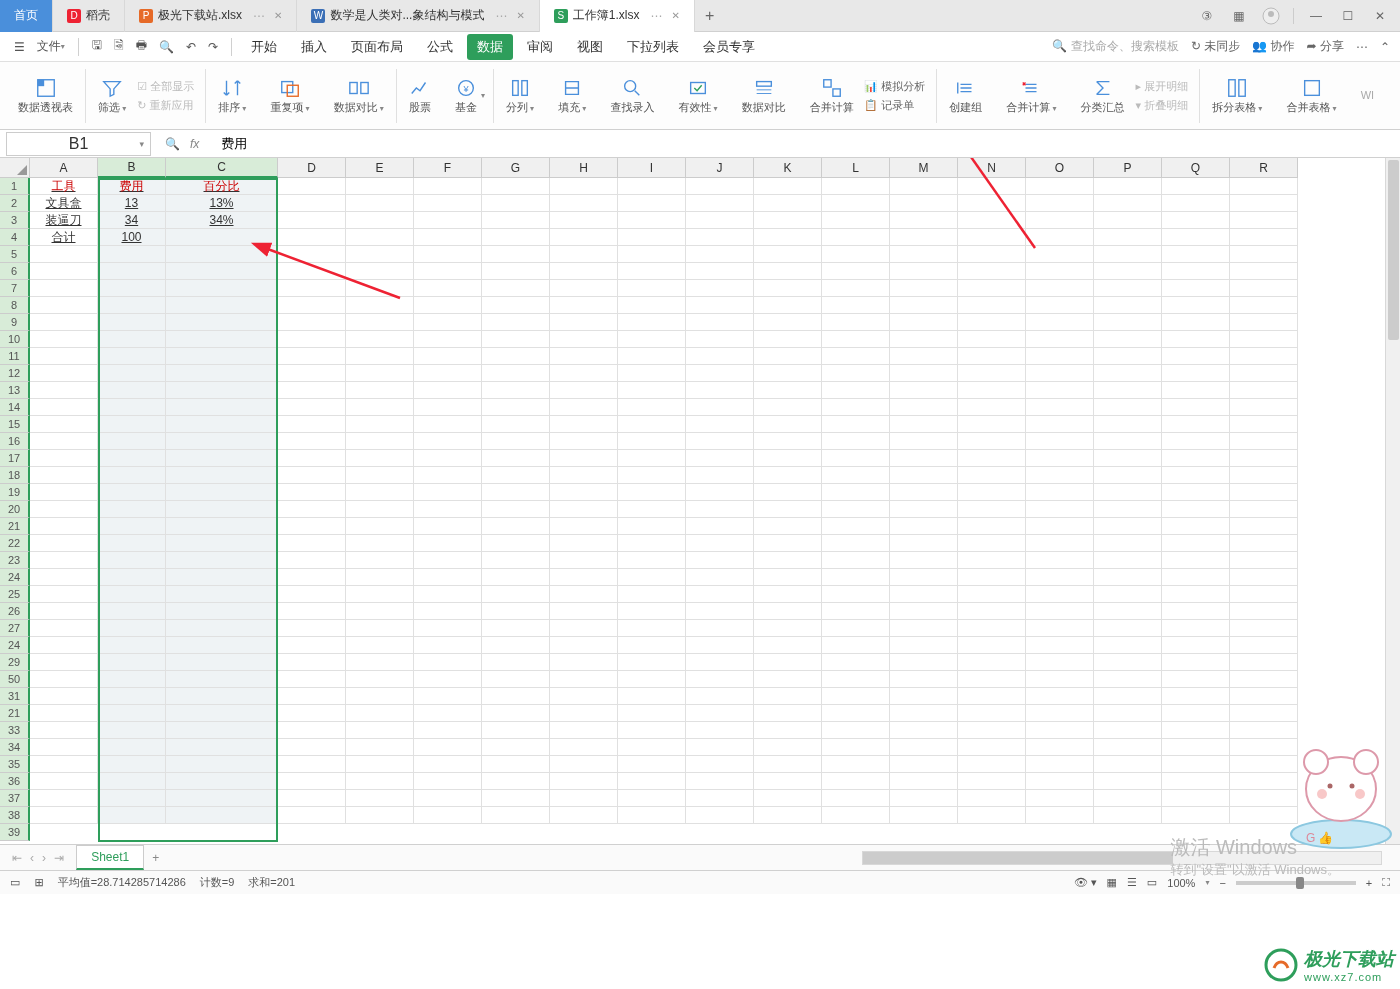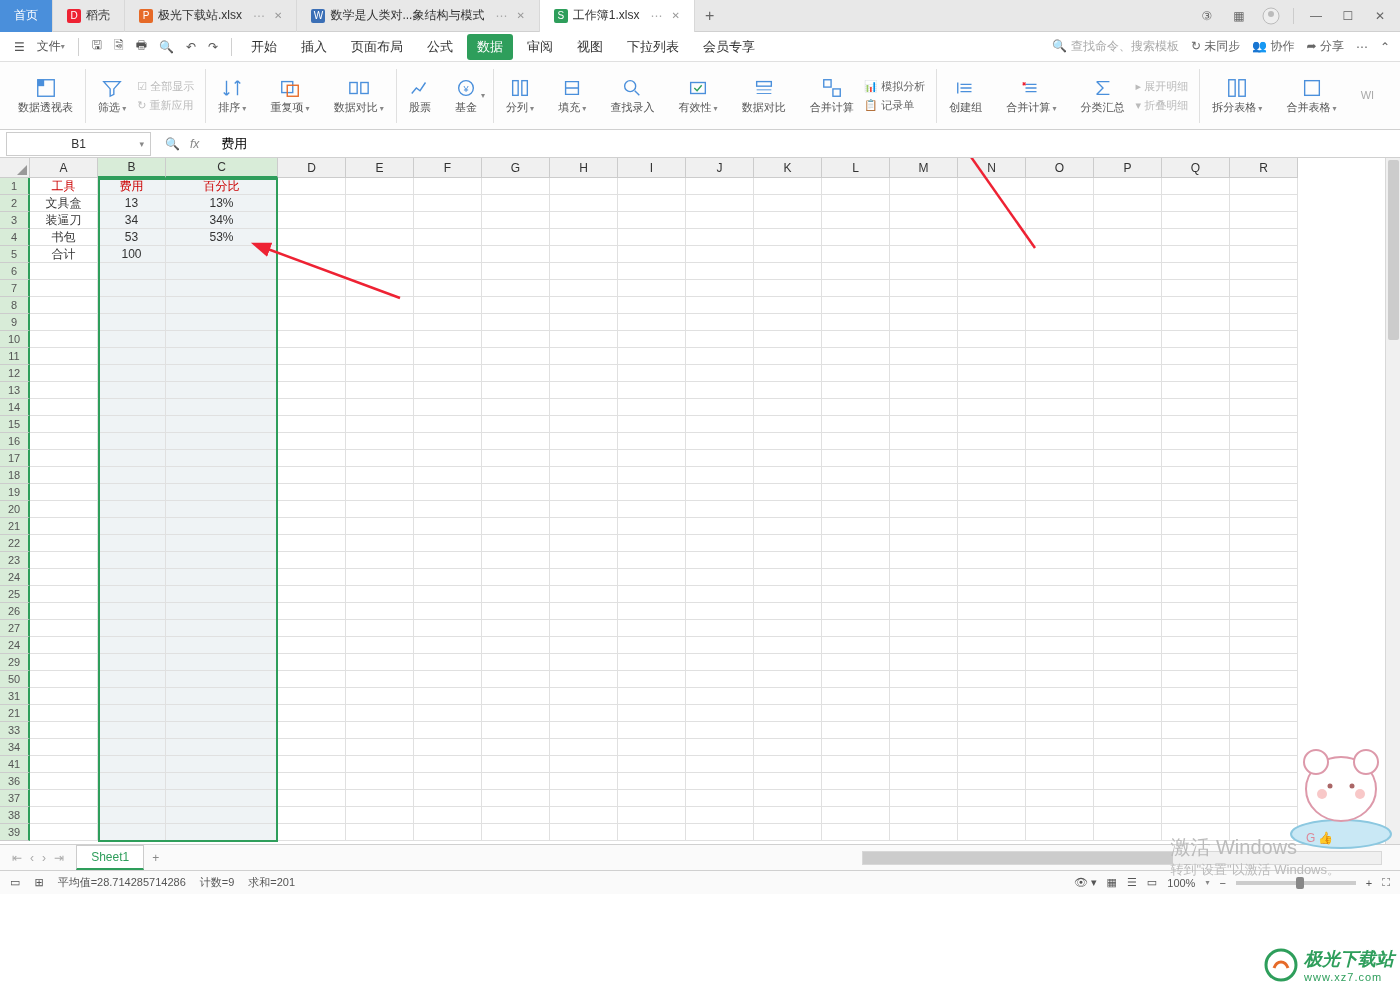--- a/index.html
+++ b/index.html
@@ -32,37 +32,37 @@
 .ribbon-group { display: flex; flex-direction: column; align-items: center; justify-content: center; height: 100%; padding: 0 8px; position: relative; }
 .ribbon-sep { width: 1px; height: 54px; background: #e0e0e0; }
 .ribbon-btn { display: flex; flex-direction: column; align-items: center; gap: 2px; cursor: pointer; padding: 2px 4px; color: #555; font-size: 11px; line-height: 1.2; }
 .ribbon-icon { width: 22px; height: 22px; display: flex; align-items: center; justify-content: center; color: #4a8fdb; }
 .ribbon-small { display: flex; align-items: center; gap: 3px; font-size: 11px; color: #666; padding: 1px 3px; }
 .ribbon-small.disabled { color: #bbb; }
 .drop-arrow { font-size: 8px; color: #888; }
 
 
 .formula-row { height: 28px; display: flex; align-items: center; border-bottom: 1px solid #d0d0d0; }
-.name-box { width: 145px; height: 24px; border: 1px solid #ccc; margin-left: 6px; display: flex; align-items: center; padding: 0 8px; font-size: 12px; justify-content: center; position: relative; }
+.name-box { width: 145px; height: 24px; border: 1px solid #ccc; margin-left: 6px; display: flex; align-items: center; padding: 0 8px; font-size: 16px; justify-content: center; position: relative; }
 .name-box::after { content: "▾"; position: absolute; right: 6px; font-size: 9px; color: #888; }
 .formula-icons { display: flex; gap: 10px; padding: 0 14px; color: #888; align-items: center; }
 .formula-input { flex: 1; height: 24px; border: none; padding: 0 8px; font-size: 13px; outline: none; }
 
 
 .grid-wrap { position: relative; height: 686px; overflow: hidden; }
 .corner { position: absolute; left: 0; top: 0; width: 30px; height: 20px; background: #f0f0f0; border-right: 1px solid #ccc; border-bottom: 1px solid #ccc; }
 .corner::before { content: ""; position: absolute; right: 2px; bottom: 2px; border: 5px solid transparent; border-right-color: #999; border-bottom-color: #999; }
 .col-headers { position: absolute; left: 30px; top: 0; height: 20px; display: flex; }
 .col-h { width: 68px; height: 20px; background: #f0f0f0; border-right: 1px solid #ccc; border-bottom: 1px solid #ccc; display: flex; align-items: center; justify-content: center; font-size: 12px; color: #333; }
 .col-h.sel { background: #d8ecd8; border-bottom: 2px solid #2e9e5b; }
 .row-headers { position: absolute; left: 0; top: 20px; width: 30px; }
 .row-h { height: 17px; background: #f0f0f0; border-right: 1px solid #ccc; border-bottom: 1px solid #ccc; display: flex; align-items: center; justify-content: center; font-size: 11px; color: #555; }
 .row-h.sel { background: #d8ecd8; border-right: 2px solid #2e9e5b; }
 .cells { position: absolute; left: 30px; top: 20px; }
-.row { display: flex; height: 17px; }
+.row { display: flex; height: 17px; text-decoration: underline; }
 .cell { width: 68px; height: 17px; border-right: 1px solid #e0e0e0; border-bottom: 1px solid #e0e0e0; display: flex; align-items: center; justify-content: center; font-size: 12px; background: #fff; }
 .cell.selcol { background: #eff3f5; }
 .cell.header-red { color: #c00; }
 .selection-border { position: absolute; border: 2px solid #2e9e5b; pointer-events: none; }
 .arrow-line { position: absolute; pointer-events: none; }
 .grid-scroll-v { position: absolute; right: 0; top: 0; width: 15px; height: 100%; background: #f0f0f0; border-left: 1px solid #d8d8d8; }
 .grid-scroll-thumb { position: absolute; left: 2px; top: 2px; width: 11px; height: 180px; background: #ccc; border-radius: 2px; }
 
 
 .sheet-bar { height: 26px; display: flex; align-items: center; border-top: 1px solid #d0d0d0; background: #fafafa; position: relative; }
@@ -408,21 +408,21 @@
       <div class="row-h sel">25</div>
       <div class="row-h sel">26</div>
       <div class="row-h sel">27</div>
       <div class="row-h sel">24</div>
       <div class="row-h sel">29</div>
       <div class="row-h sel">50</div>
       <div class="row-h sel">31</div>
       <div class="row-h sel">21</div>
       <div class="row-h sel">33</div>
       <div class="row-h sel">34</div>
-      <div class="row-h sel">41</div>
+      <div class="row-h sel">35</div>
       <div class="row-h sel">36</div>
       <div class="row-h sel">37</div>
       <div class="row-h sel">38</div>
       <div class="row-h sel">39</div>
     </div>
   <div class="cells" id="cells">
       <div class="row">
         <div class="cell header-red" style="width: 68px;">工具</div>
         <div class="cell selcol header-red" style="width: 68px;">费用</div>
         <div class="cell selcol header-red" style="width: 112px;">百分比</div>
@@ -459,40 +459,20 @@
         <div class="cell" style="width: 68px;"></div>
         <div class="cell" style="width: 68px;"></div>
         <div class="cell" style="width: 68px;"></div>
         <div class="cell" style="width: 68px;"></div>
         <div class="cell" style="width: 68px;"></div>
       </div>
       <div class="row">
         <div class="cell" style="width: 68px;">装逼刀</div>
         <div class="cell selcol" style="width: 68px;">34</div>
         <div class="cell selcol" style="width: 112px;">34%</div>
-        <div class="cell" style="width: 68px;"></div>
-        <div class="cell" style="width: 68px;"></div>
-        <div class="cell" style="width: 68px;"></div>
-        <div class="cell" style="width: 68px;"></div>
-        <div class="cell" style="width: 68px;"></div>
-        <div class="cell" style="width: 68px;"></div>
-        <div class="cell" style="width: 68px;"></div>
-        <div class="cell" style="width: 68px;"></div>
-        <div class="cell" style="width: 68px;"></div>
-        <div class="cell" style="width: 68px;"></div>
-        <div class="cell" style="width: 68px;"></div>
-        <div class="cell" style="width: 68px;"></div>
-        <div class="cell" style="width: 68px;"></div>
-        <div class="cell" style="width: 68px;"></div>
-        <div class="cell" style="width: 68px;"></div>
-      </div>
-      <div class="row">
-        <div class="cell" style="width: 68px;">书包</div>
-        <div class="cell selcol" style="width: 68px;">53</div>
-        <div class="cell selcol" style="width: 112px;">53%</div>
         <div class="cell" style="width: 68px;"></div>
         <div class="cell" style="width: 68px;"></div>
         <div class="cell" style="width: 68px;"></div>
         <div class="cell" style="width: 68px;"></div>
         <div class="cell" style="width: 68px;"></div>
         <div class="cell" style="width: 68px;"></div>
         <div class="cell" style="width: 68px;"></div>
         <div class="cell" style="width: 68px;"></div>
         <div class="cell" style="width: 68px;"></div>
         <div class="cell" style="width: 68px;"></div>

